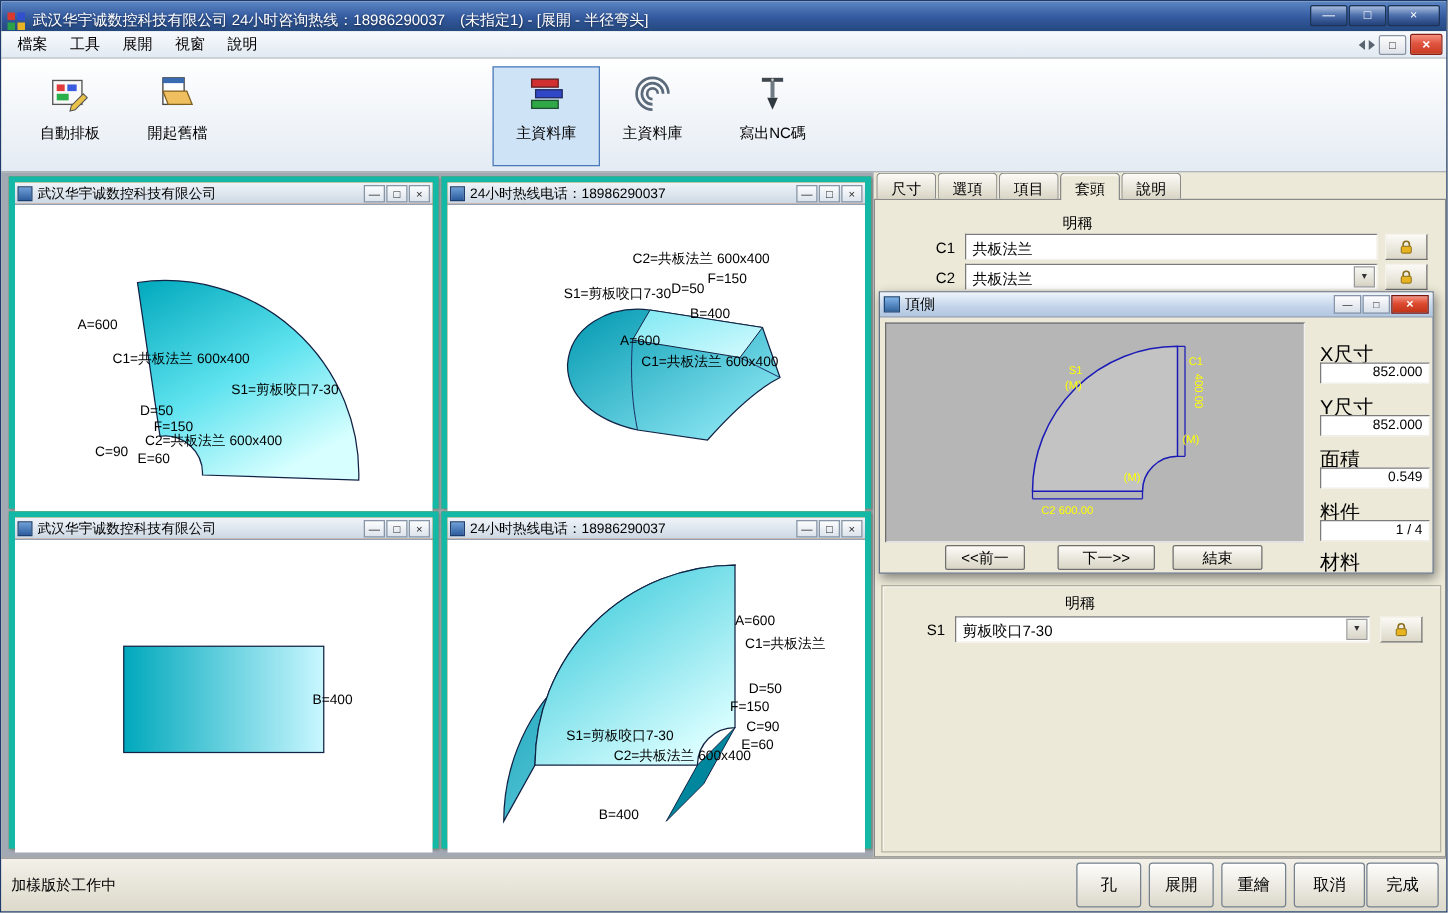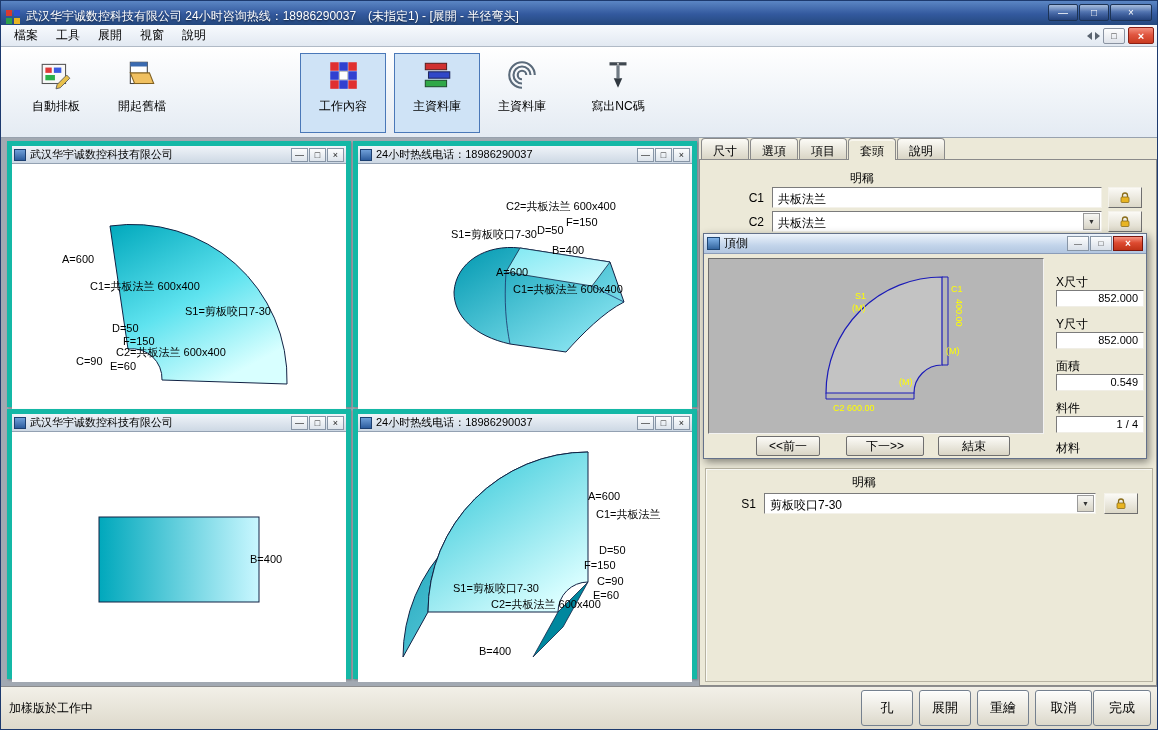--- a/index.html
+++ b/index.html
@@ -91,21 +91,21 @@
     margin-right:4px}
   .dlg-controls{position:absolute;right:3px;top:2px;display:flex;gap:1px}
   .dbtn{width:22px;height:15px;border:1px solid #8795a6;background:linear-gradient(#fcfdfe,#d8dfe8);
     display:flex;align-items:center;justify-content:center;font-size:8px;color:#222}
   .dbtn.close{width:30px;border-color:#7a150c;color:#fff;font-weight:bold;font-size:10px;
     background:linear-gradient(#f59382,#dd4a30 45%,#c03318)}
   .preview{position:absolute;left:4px;top:24px;width:336px;height:176px;background:#b6b6b6;
     border:1px solid;border-color:#6e6e6e #f2f2f2 #f2f2f2 #6e6e6e}
   .navbtn{position:absolute;top:202px;height:20px;border:1px solid #6f6f6f;border-radius:2px;
     background:linear-gradient(#fcfbf7,#d9d5c5);font-size:12px;display:flex;align-items:center;justify-content:center}
-  .dfield-label{position:absolute;left:352px;font-size:12px}
+  .dfield-label{position:absolute;left:352px;font-size:16px}
   .dfield-input{position:absolute;left:352px;width:88px;height:17px;background:#fff;border:1px solid;
     border-color:#7b7b7b #f0eee6 #f0eee6 #7b7b7b;font-size:11px;text-align:right;padding:1px 5px 0 0}
 
   
   .statusbar{position:absolute;left:0;top:685px;right:0;height:43px;
     background:linear-gradient(#f2f0e8,#ddd9cb);border-top:1px solid #8d8d8d}
   .status-text{position:absolute;left:8px;top:13px;font-size:12px}
   .sbtn{position:absolute;top:3px;height:36px;border:1px solid #75818f;border-radius:3px;
     background:linear-gradient(#fdfdfb,#dcd8ca);font-size:13px;display:flex;align-items:center;
     justify-content:center;box-shadow:inset 0 1px 0 #fff}
@@ -159,36 +159,20 @@
   </div>
   <div class="tbtn" style="left:98px">
     <span class="ticon">
       <svg width="34" height="34" viewBox="0 0 32 32">
         <rect x="5" y="4" width="16" height="20" fill="#fff" stroke="#444"></rect>
         <rect x="5" y="4" width="16" height="4" fill="#3a6ab0"></rect>
         <path d="M9 24 h18 l-4 -10 h-18 z" fill="#f0c060" stroke="#806020"></path>
       </svg>
     </span>
     <span class="tlabel">開起舊檔</span>
-  </div>
-  <div class="tbtn active" style="left:299px">
-    <span class="ticon">
-      <svg width="34" height="34" viewBox="0 0 32 32">
-        <rect x="4" y="4" width="8" height="8" fill="#e03030"></rect>
-          <rect x="12.5" y="4" width="8" height="8" fill="#3040d0"></rect>
-          <rect x="21" y="4" width="8" height="8" fill="#e03030"></rect>
-        <rect x="4" y="12.5" width="8" height="8" fill="#3040d0"></rect>
-          <rect x="12.5" y="12.5" width="8" height="8" fill="#fff" stroke="#999" stroke-width="0.5"></rect>
-          <rect x="21" y="12.5" width="8" height="8" fill="#3040d0"></rect>
-        <rect x="4" y="21" width="8" height="8" fill="#e03030"></rect>
-          <rect x="12.5" y="21" width="8" height="8" fill="#3040d0"></rect>
-          <rect x="21" y="21" width="8" height="8" fill="#e03030"></rect>
-      </svg>
-    </span>
-    <span class="tlabel">工作內容</span>
   </div>
   <div class="tbtn active" style="left:393px">
     <span class="ticon">
       <svg width="34" height="34" viewBox="0 0 32 32">
         <rect x="5" y="5" width="20" height="6" fill="#d03030" stroke="#602020"></rect>
         <rect x="8" y="13" width="20" height="6" fill="#3048c8" stroke="#202860"></rect>
         <rect x="5" y="21" width="20" height="6" fill="#30a848" stroke="#205030"></rect>
       </svg>
     </span>
     <span class="tlabel">主資料庫</span>

